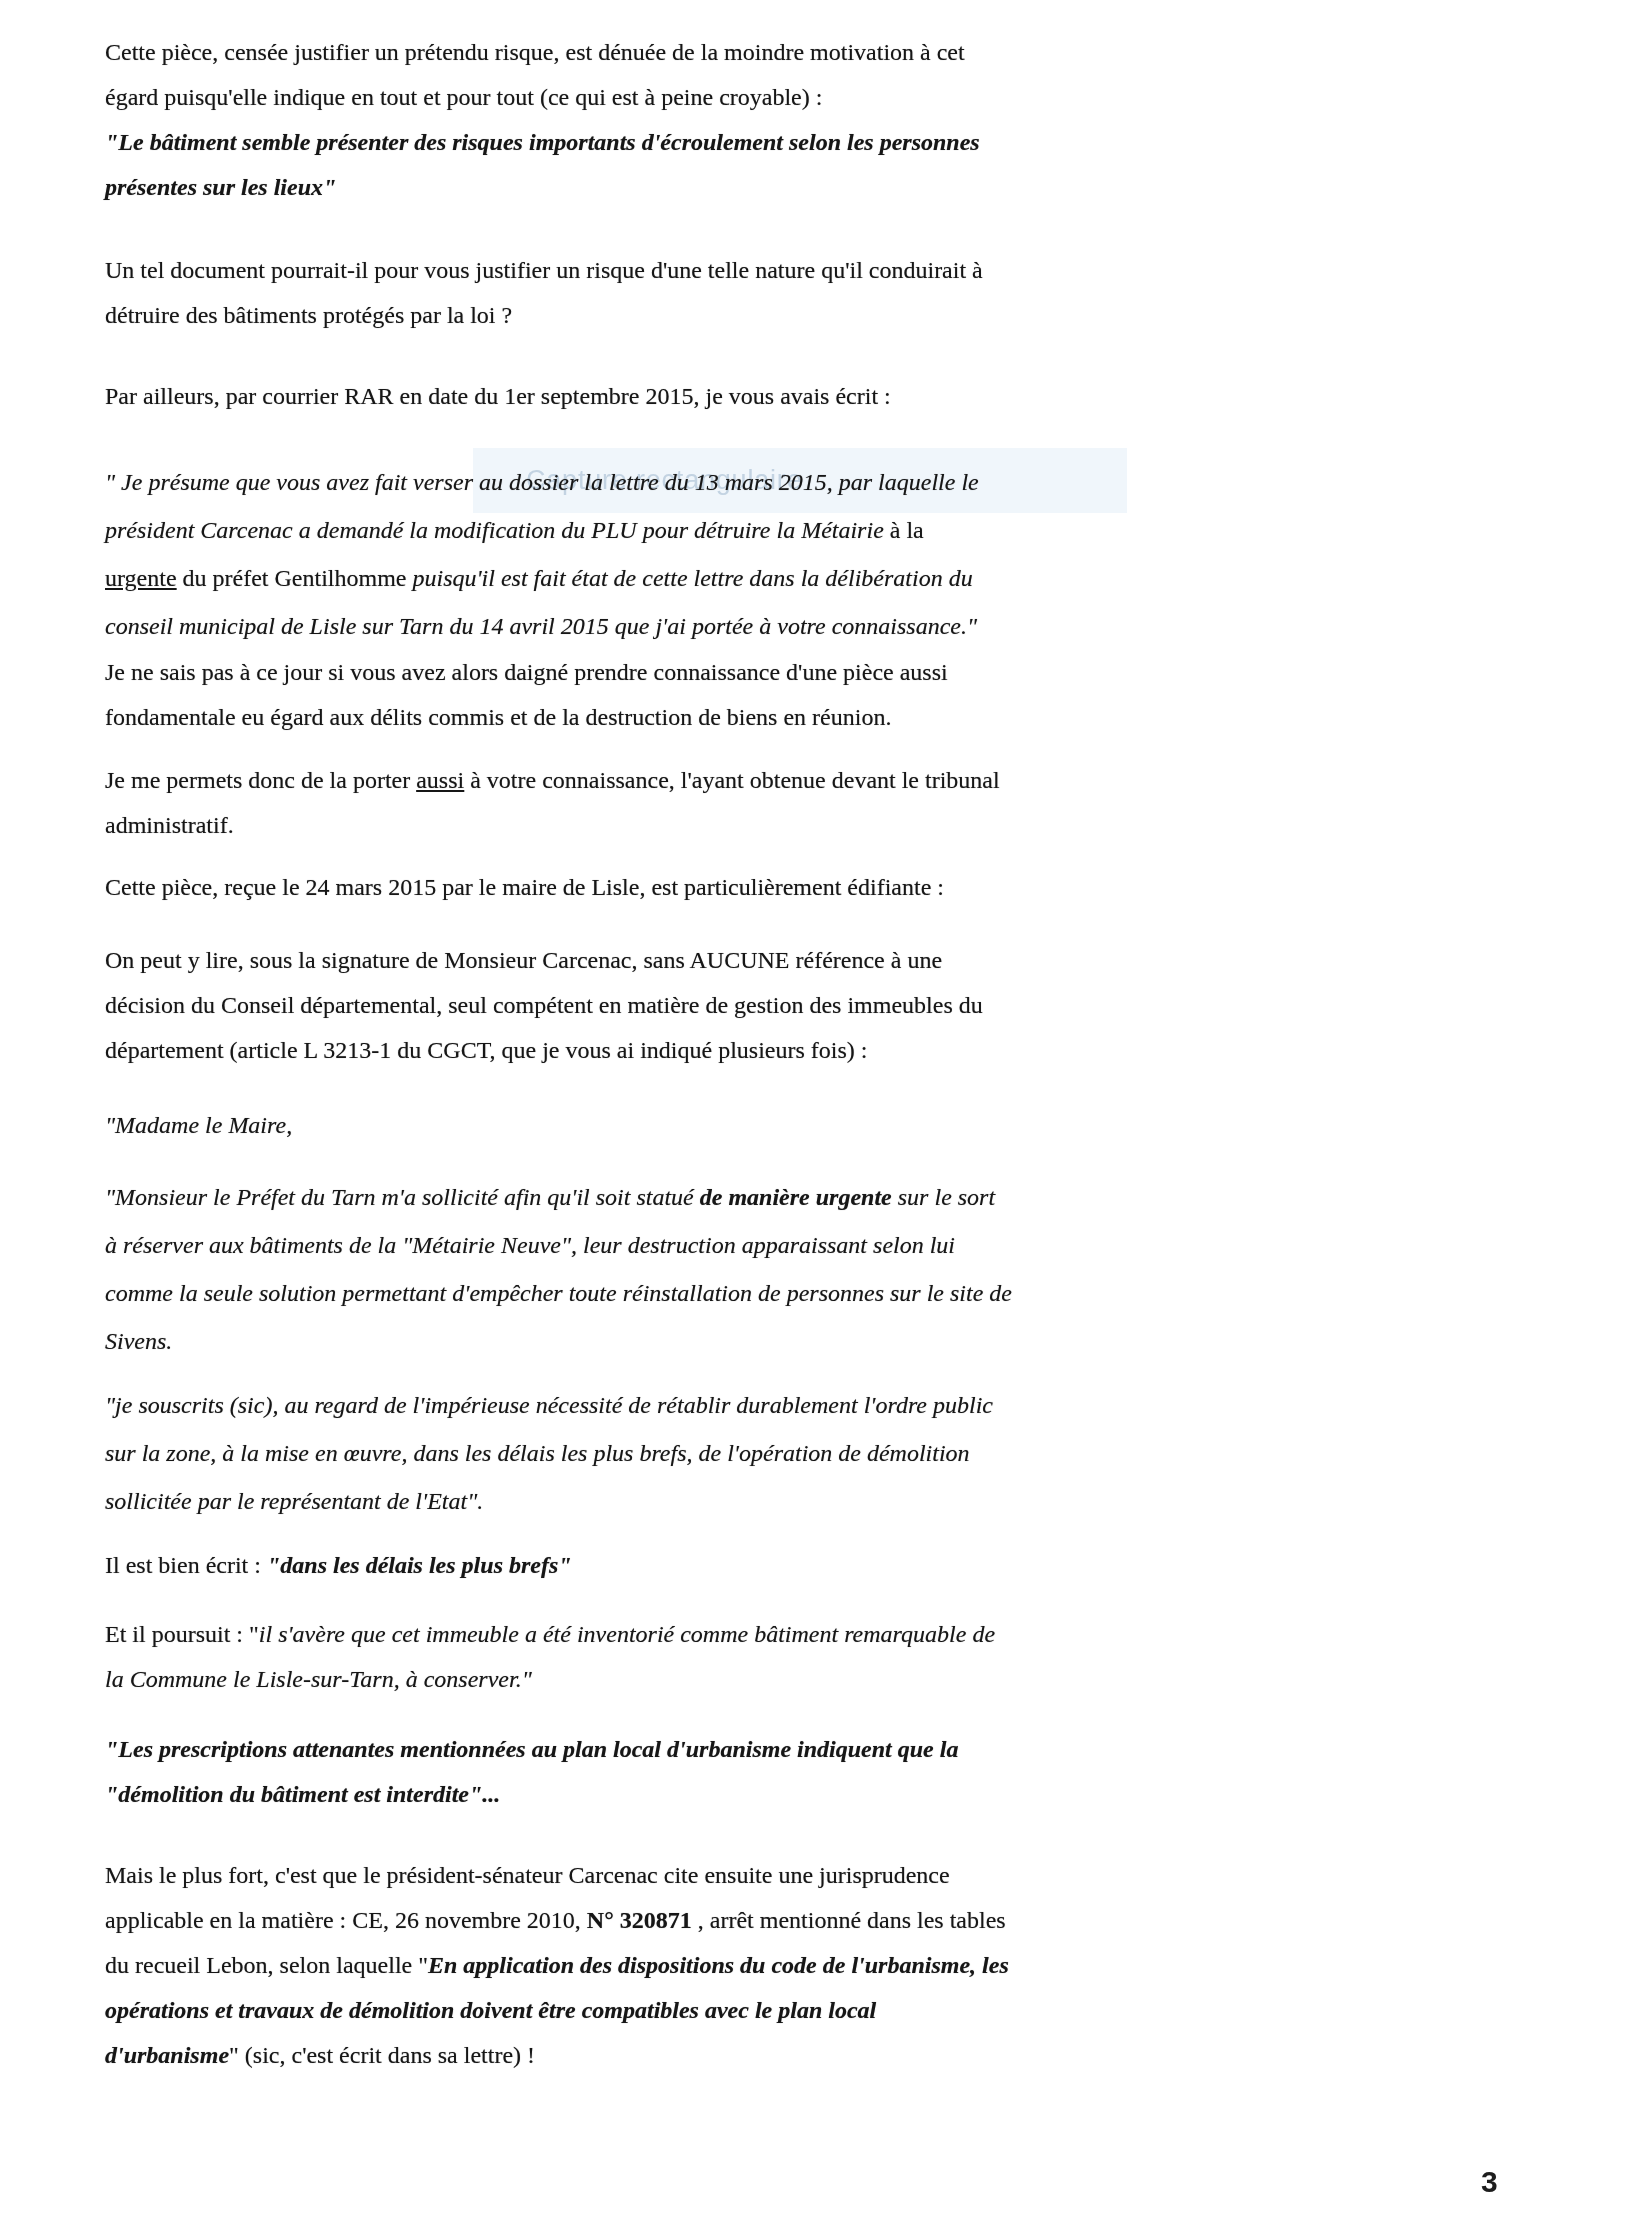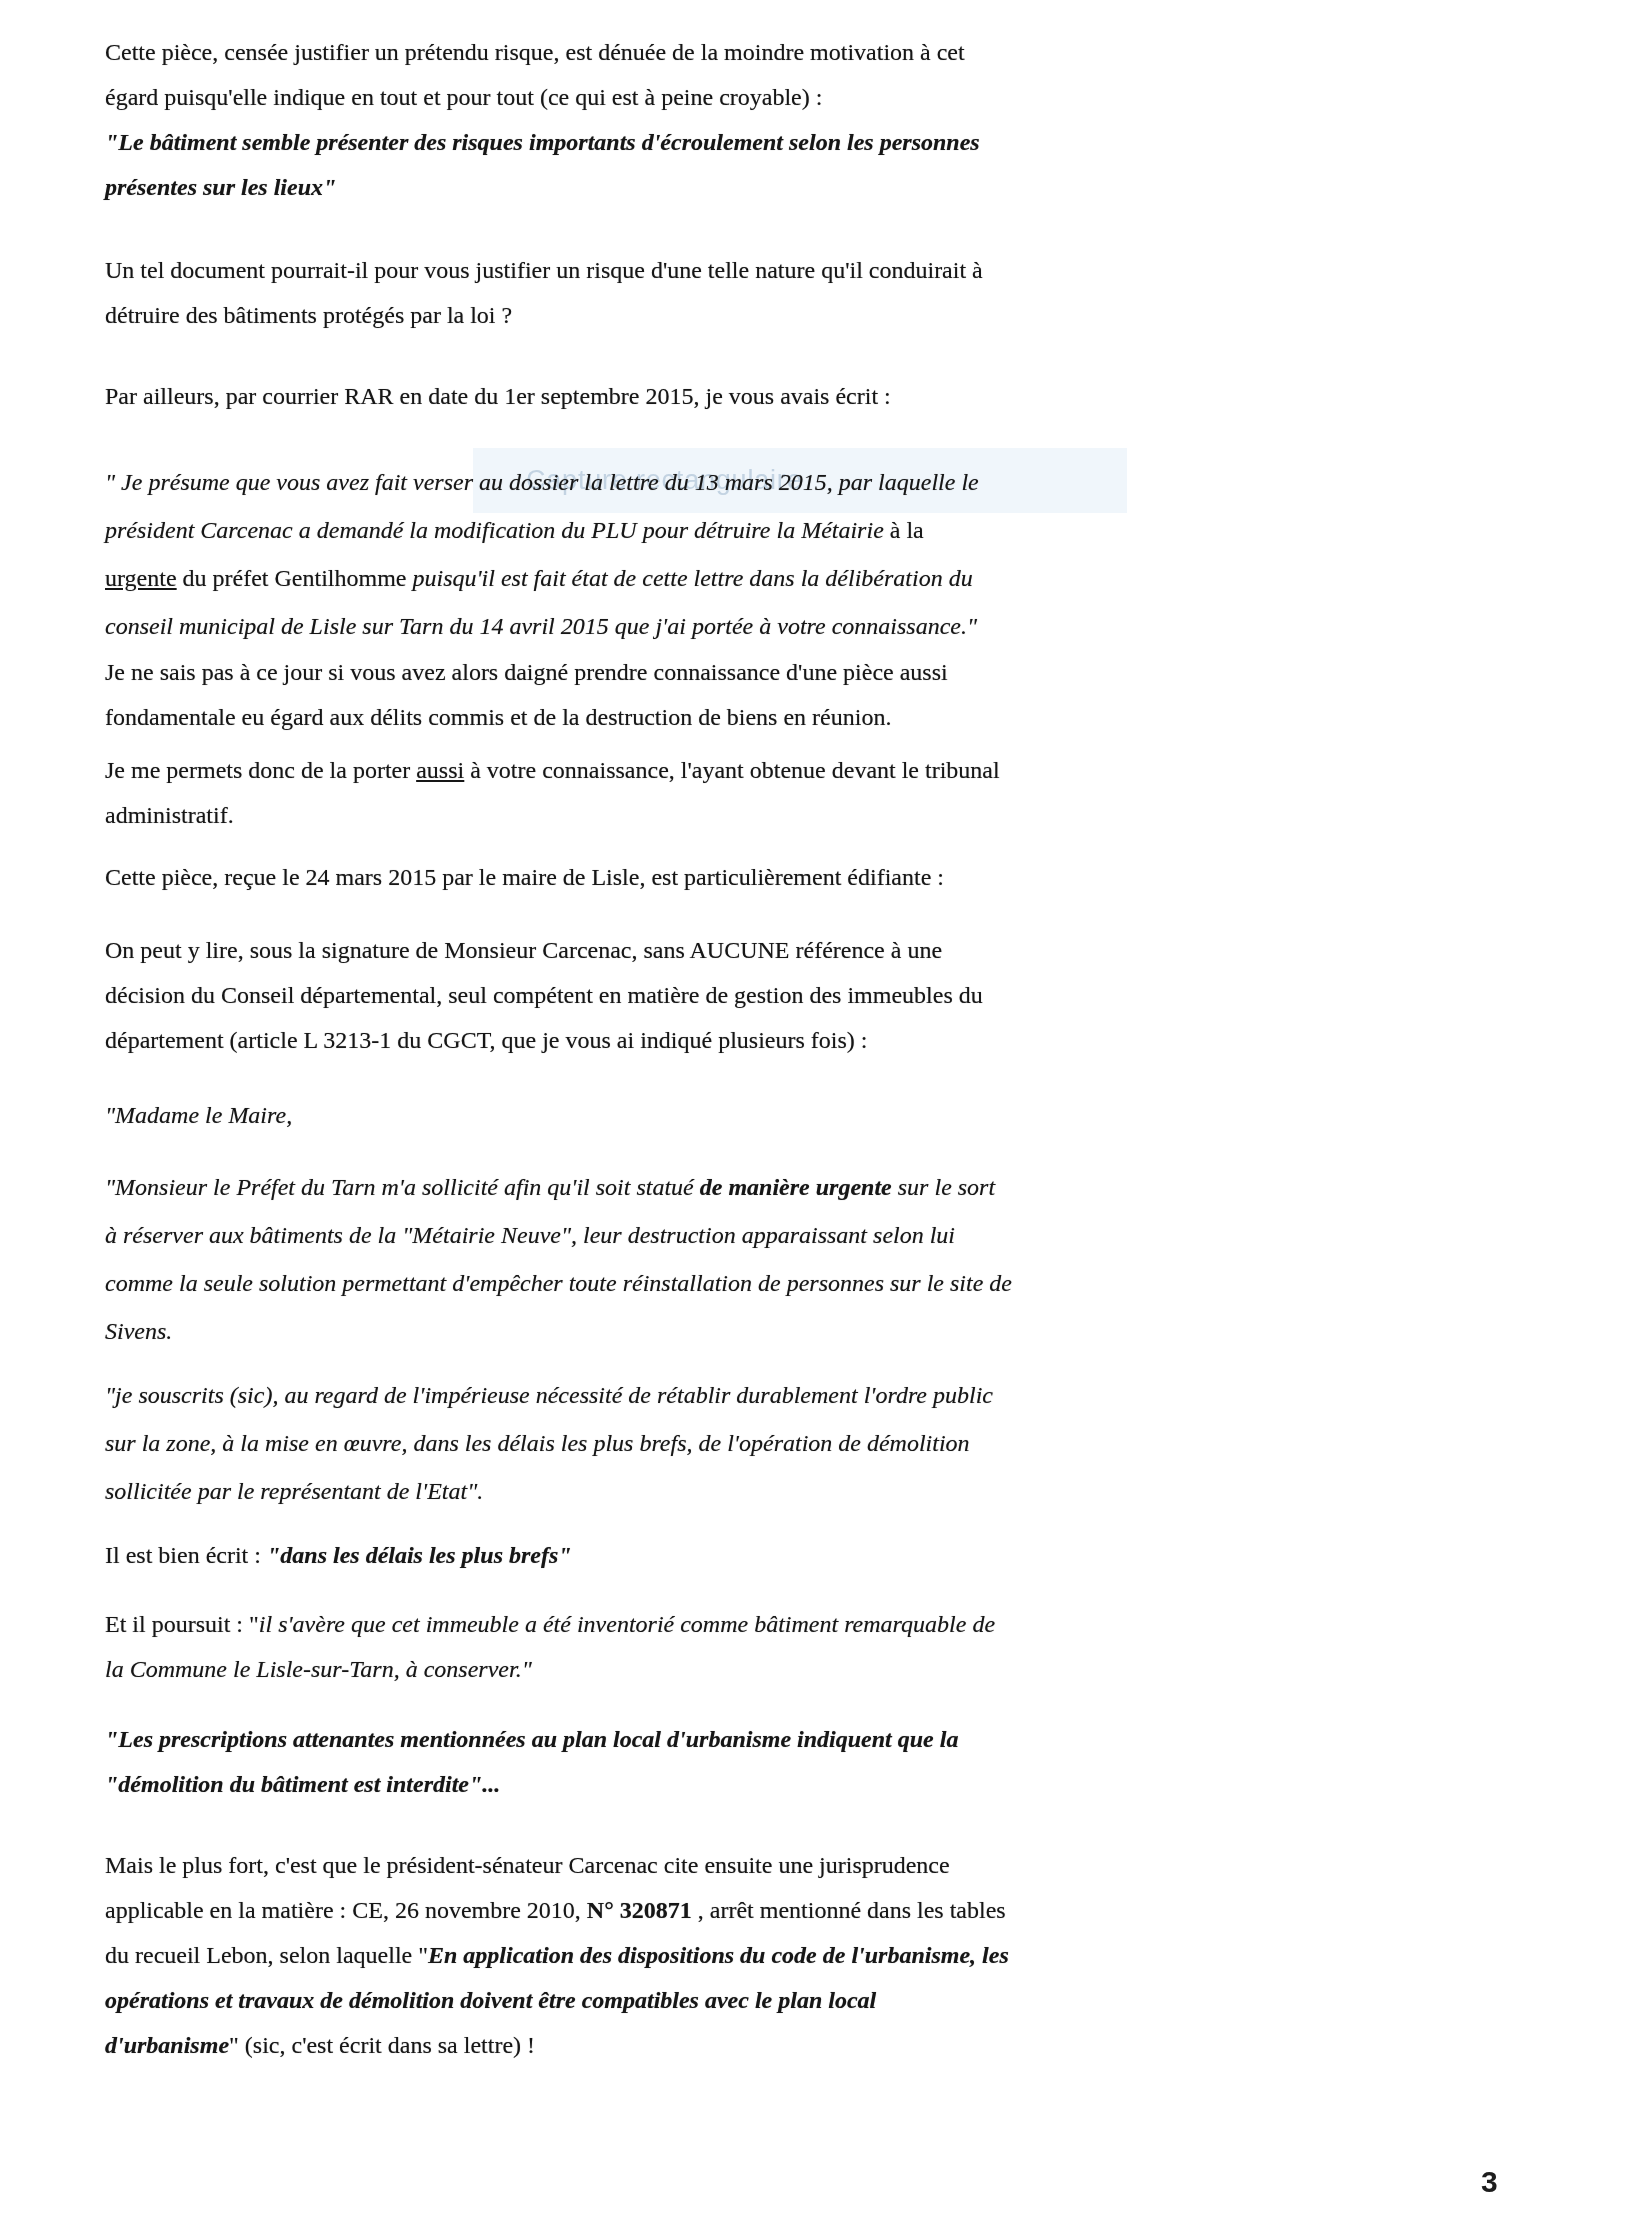--- a/index.html
+++ b/index.html
@@ -71,21 +71,21 @@
     <div class="para wide" style="margin-top: 39px;">
       <div class="line"><span class="it">" Je présume que vous avez fait verser au dossier la lettre du 13 mars 2015, par laquelle le</span></div>
       <div class="line"><span class="it">président Carcenac a demandé la modification du PLU pour détruire la Métairie</span><span class=""> à la</span></div>
       <div class="line"><span class="un">urgente</span><span class=""> du préfet Gentilhomme </span><span class="it">puisqu'il est fait état de cette lettre dans la délibération du</span></div>
       <div class="line"><span class="it">conseil municipal de Lisle sur Tarn du 14 avril 2015 que j'ai portée à votre connaissance."</span></div>
     </div>
     <div class="para" style="margin-top: 0;">
       <div class="line"><span class="">Je ne sais pas à ce jour si vous avez alors daigné prendre connaissance d'une pièce aussi</span></div>
       <div class="line"><span class="">fondamentale eu égard aux délits commis et de la destruction de biens en réunion.</span></div>
     </div>
-    <div class="para" style="margin-top: 8px;">
+    <div class="para" style="margin-top: 18px;">
       <div class="line"><span class="">Je me permets donc de la porter </span><span class="un">aussi</span><span class=""> à votre connaissance, l'ayant obtenue devant le tribunal</span></div>
       <div class="line"><span class="">administratif.</span></div>
     </div>
     <div class="para" style="margin-top: 17px;">
       <div class="line"><span class="">Cette pièce, reçue le 24 mars 2015 par le maire de Lisle, est particulièrement édifiante :</span></div>
     </div>
     <div class="para" style="margin-top: 28px;">
       <div class="line"><span class="">On peut y lire, sous la signature de Monsieur Carcenac, sans AUCUNE référence à une</span></div>
       <div class="line"><span class="">décision du Conseil départemental, seul compétent en matière de gestion des immeubles du</span></div>
       <div class="line"><span class="">département (article L 3213-1 du CGCT, que je vous ai indiqué plusieurs fois) :</span></div>

